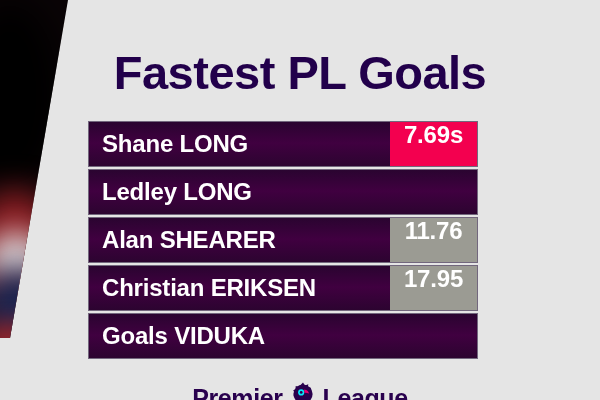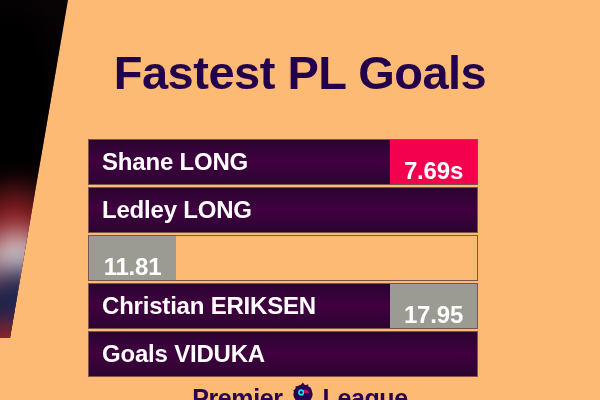--- a/index.html
+++ b/index.html
@@ -11,21 +11,21 @@
     height: 400px;
     overflow: hidden;
     font-family: "Liberation Sans", sans-serif;
     background: #05e8fb;
   }
 
   #graphic {
     position: relative;
     width: 600px;
     height: 400px;
-    background: #fdba74;
+    background: #e5e5e5;
     overflow: hidden;
   }
 
   
   .photo-sliver {
     position: absolute;
     left: 0;
     top: 0;
     width: 74px;
     height: 400px;
@@ -105,21 +105,21 @@
     line-height: 52px;
     font-weight: bold;
     letter-spacing: -0.5px;
     white-space: nowrap;
   }
 
   
   .rows {
     position: absolute;
     left: 89px;
-    top: 140px;
+    top: 122px;
     width: 388px;
   }
   .row {
     position: relative;
     display: flex;
     align-items: stretch;
     height: 44px;
     margin-bottom: 4px;
     box-shadow: 0 0 0 1px rgba(20,0,40,0.55);
   }
@@ -136,21 +136,21 @@
     font-size: 24px;
     font-weight: bold;
     line-height: 26px;
     white-space: nowrap;
     letter-spacing: -0.2px;
   }
   .row .val-cell {
     flex: 0 0 87px;
     background: #9b9b93;
     display: flex;
-    align-items: flex-end;
+    align-items: flex-start;
     justify-content: center;
   }
   .row.highlight .val-cell {
     background: #f3004f;
   }
   .row .val-cell .vl {
     color: #ffffff;
     font-size: 24px;
     font-weight: bold;
     line-height: 26px;
@@ -213,22 +213,25 @@
       </div>
     </div>
 
     <div class="row">
       <div class="name-cell">
         <span class="nm">Ledley LONG</span>
       </div>
     </div>
 
     <div class="row">
+      <div class="name-cell">
+        <span class="nm">Alan SHEARER</span>
+      </div>
       <div class="val-cell">
-        <span class="vl">11.81</span>
+        <span class="vl">11.76</span>
       </div>
     </div>
 
     <div class="row">
       <div class="name-cell">
         <span class="nm">Christian ERIKSEN</span>
       </div>
       <div class="val-cell">
         <span class="vl">17.95</span>
       </div>

